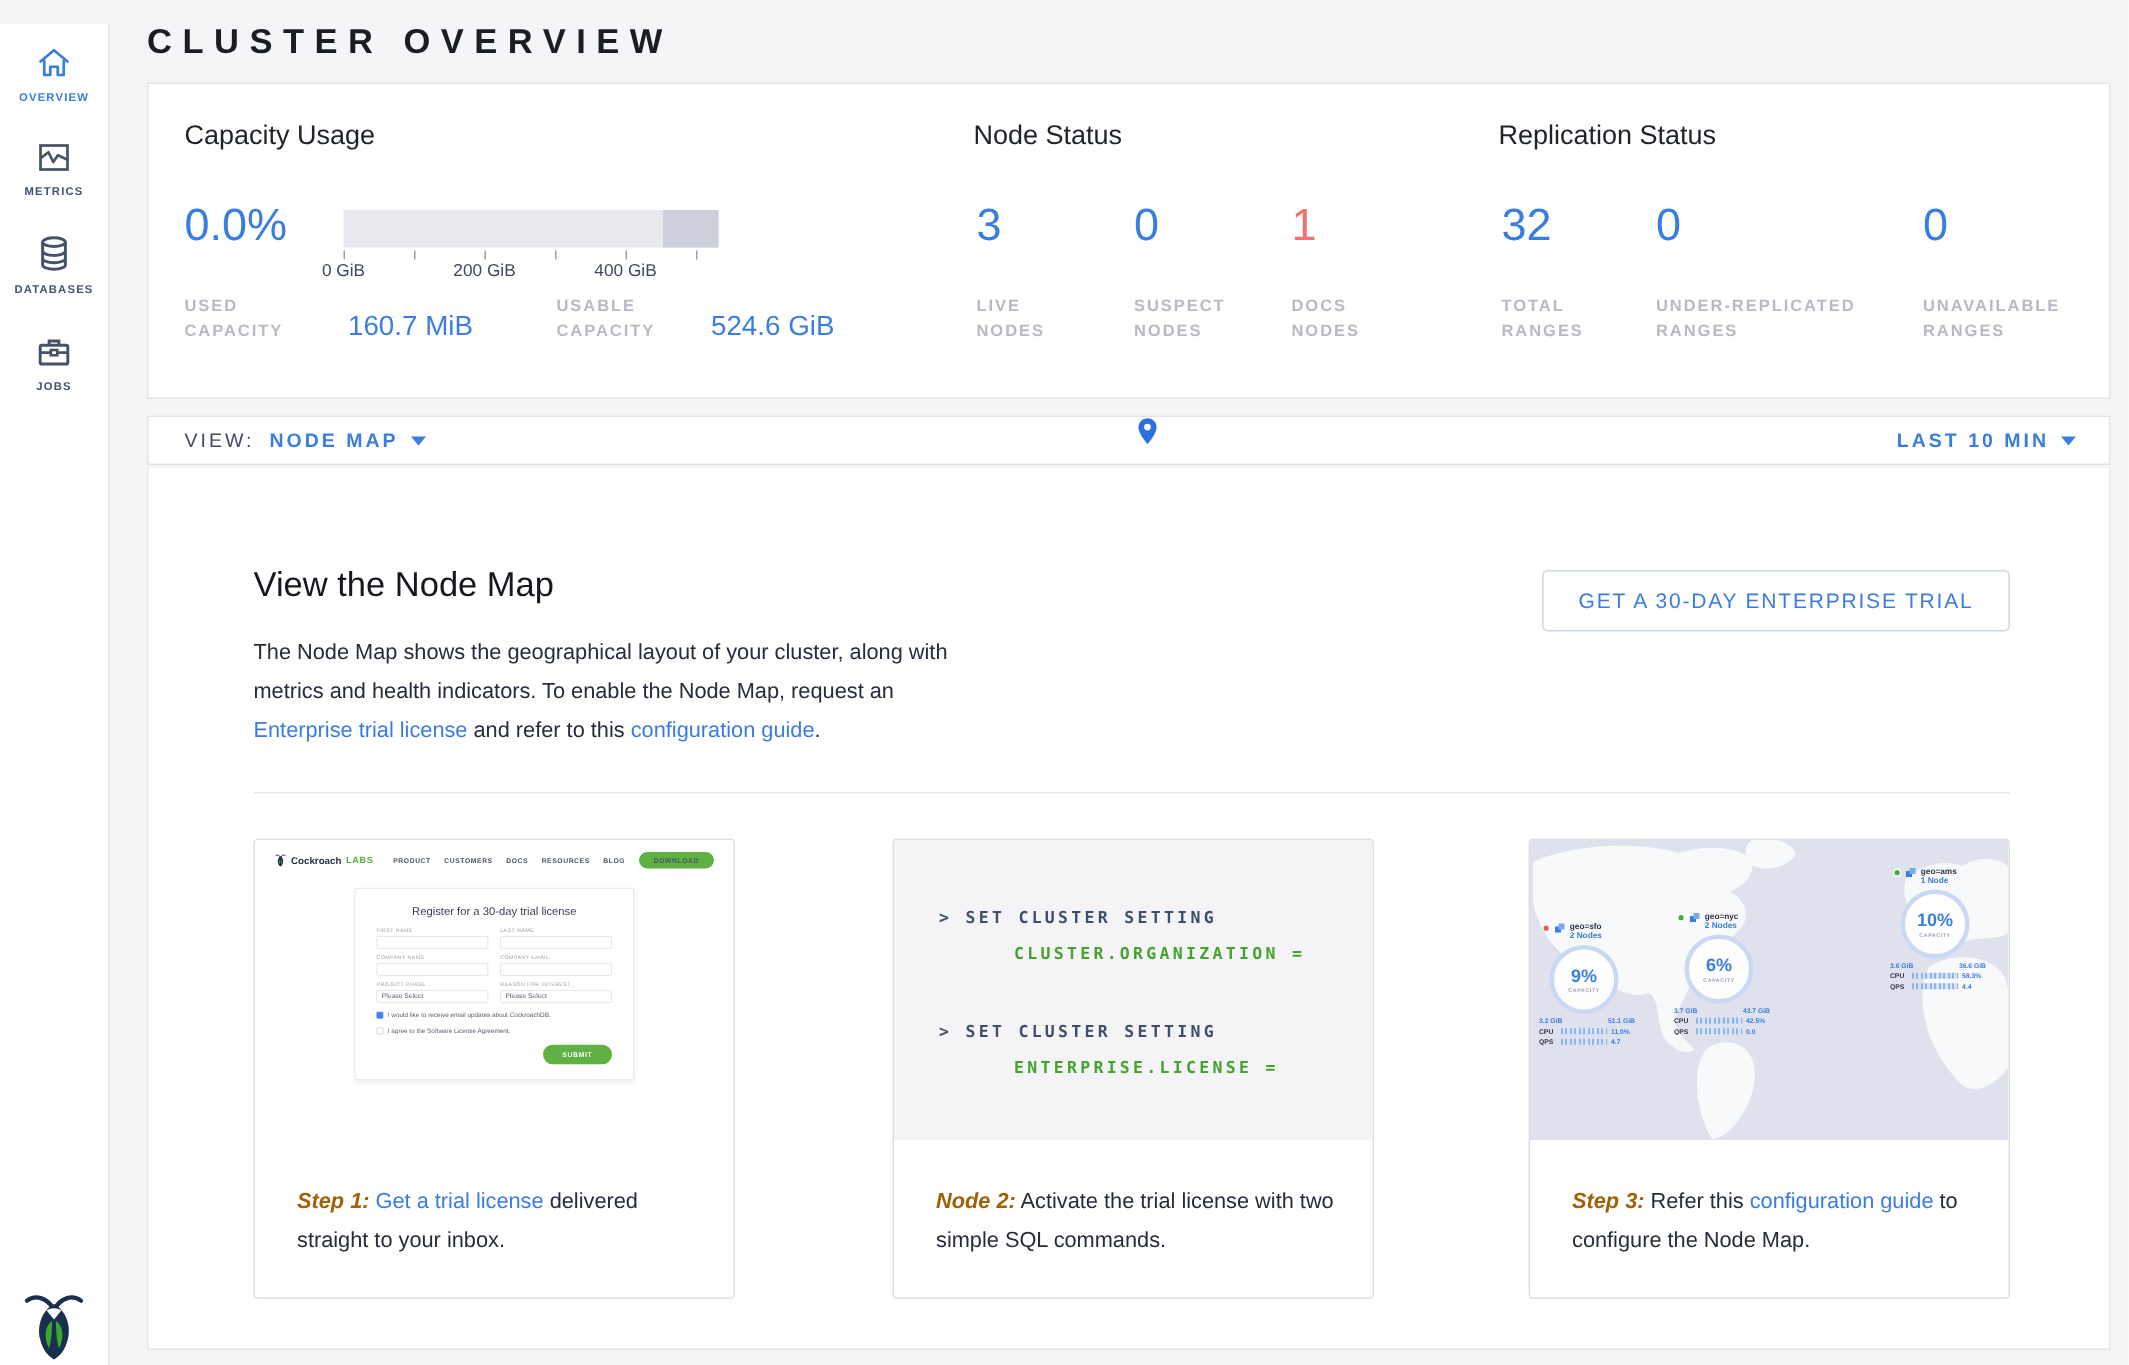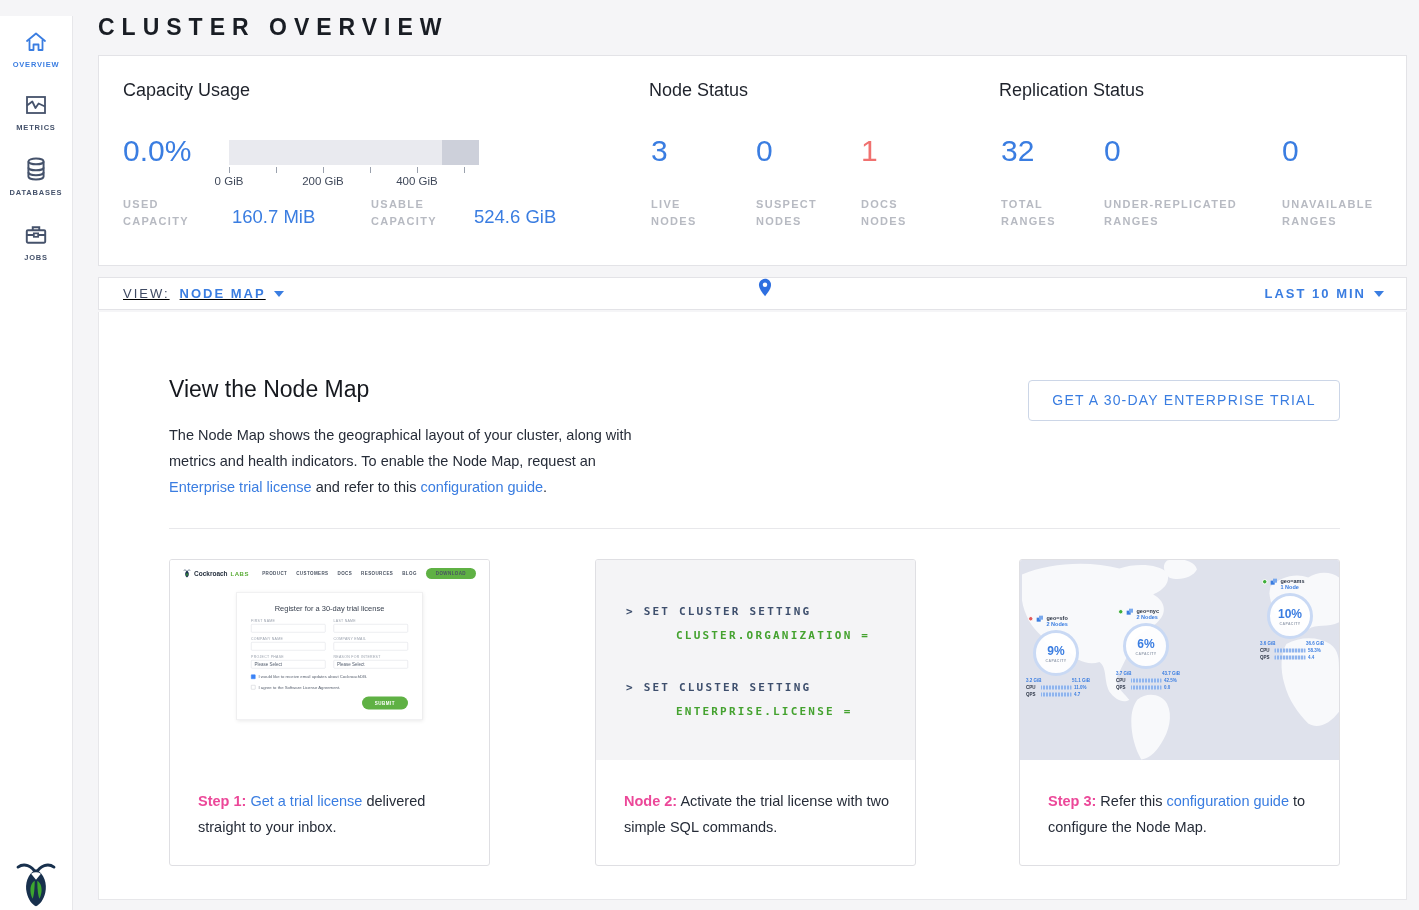--- a/index.html
+++ b/index.html
@@ -29,42 +29,42 @@
   .gauge { position:absolute; left:130px; top:84px; width:250px; }
   .gauge-bar { position:relative; width:250px; height:25px; background:#e9eaef; }
   .gauge-dark { position:absolute; right:0; top:0; width:15%; height:25px; background:#cdd0da; }
   .gauge-ticks { position:relative; height:8px; }
   .gauge-ticks i { position:absolute; top:2px; width:1px; height:6px; background:#9aa1ad; }
   .gauge-labels { position:relative; height:14px; margin-top:2px; }
   .gauge-labels span { position:absolute; transform:translateX(-50%); font-size:11.5px; color:#40495a; white-space:nowrap; }
 
   
   .view-bar { position:absolute; left:98px; top:277px; width:1309px; height:33px; background:#fff; border:1px solid #e3e3e7; }
-  .vb-left { position:absolute; left:24px; top:0; height:31px; display:flex; align-items:center; gap:10px;text-decoration:underline; }
+  .vb-left { position:absolute; left:24px; top:0; height:31px; display:flex; align-items:center; gap:10px; }
   .vb-label { font-size:13px; letter-spacing:2px; color:#3f4a63; font-weight:500; }
   .vb-view { font-size:13px; letter-spacing:2px; color:#3a7de1; font-weight:600; display:flex; align-items:center; gap:8px; cursor:pointer; }
   .caret { width:0; height:0; border-left:5px solid transparent; border-right:5px solid transparent; border-top:6px solid #3a7de1; display:inline-block; }
   .vb-center { position:absolute; left:630px; top:0; height:31px; display:flex; align-items:center; gap:8px;flex-direction:column; }
   .vb-cluster { font-size:13px; letter-spacing:1.5px; font-weight:600; color:#23272e; }
   .vb-right { position:absolute; right:22px; top:0; height:31px; display:flex; align-items:center; gap:8px; cursor:pointer; }
   .vb-time { font-size:13px; letter-spacing:2px; color:#3a7de1; font-weight:600; }
 
   
   .main-panel { position:absolute; left:98px; top:312px; width:1309px; height:588px; background:#fff; border:1px solid #e7e7ea; border-top:none; }
   .nm-title { position:absolute; left:70px; top:64px; font-size:23px; font-weight:500; color:#15181e; }
   .nm-desc { position:absolute; left:70px; top:110px; width:480px; font-size:14.5px; line-height:26px; color:#262c38; }
   a.lnk, .lnk { color:#3a7de1; text-decoration:none; cursor:pointer; }
   .trial-btn { position:absolute; left:929px; top:68px; width:312px; height:41px; background:#fff; border:1px solid #ccd6e7; border-radius:4px; color:#3a7de1; font-size:14px; letter-spacing:1.2px; font-weight:500; text-align:center; line-height:39px; cursor:pointer; font-family:"Liberation Sans",sans-serif; }
   .divider { position:absolute; left:70px; top:216px; width:1171px; height:1px; background:#e8e8eb; }
 
   
   .step-card { position:absolute; top:247px; width:321px; height:307px; background:#fff; border:1px solid #dfdfe3; border-radius:3px; overflow:hidden; }
   .step-card.c1 { left:70px; } .step-card.c2 { left:496px; } .step-card.c3 { left:920px; }
   .caption { position:absolute; left:28px; right:18px; top:228px; font-size:14.5px; line-height:26px; color:#262c38; }
-  .caption b { color:#ec4899; }
+  .caption b { color:#a16207;font-style:italic; }
 
   
   .minisite { position:relative; width:319px; height:186px; overflow:hidden; }
   .ms-inner { width:638px; height:372px; transform:scale(0.5); transform-origin:0 0; background:#fff; }
   .ms-nav { height:54px; padding:0 26px; display:flex; justify-content:space-between; align-items:center; }
   .ms-brand { display:flex; align-items:center; gap:6px; }
   .ms-brand .b1 { font-size:13px; font-weight:700; color:#26303e; }
   .ms-brand .b2 { font-size:12px; font-weight:700; color:#57ab33; letter-spacing:1px; }
   .ms-links { display:flex; align-items:center; gap:18px; }
   .ms-links span { font-size:9px; font-weight:700; letter-spacing:0.8px; color:#4a5362; }

